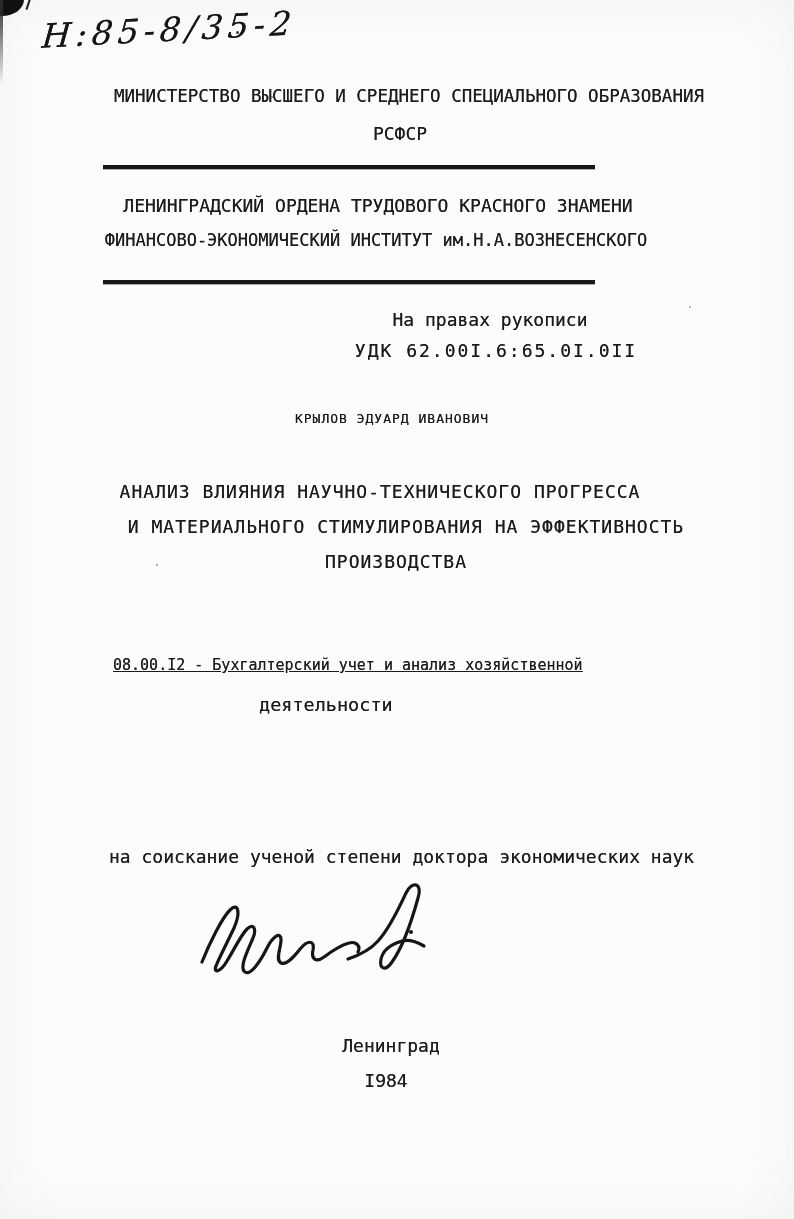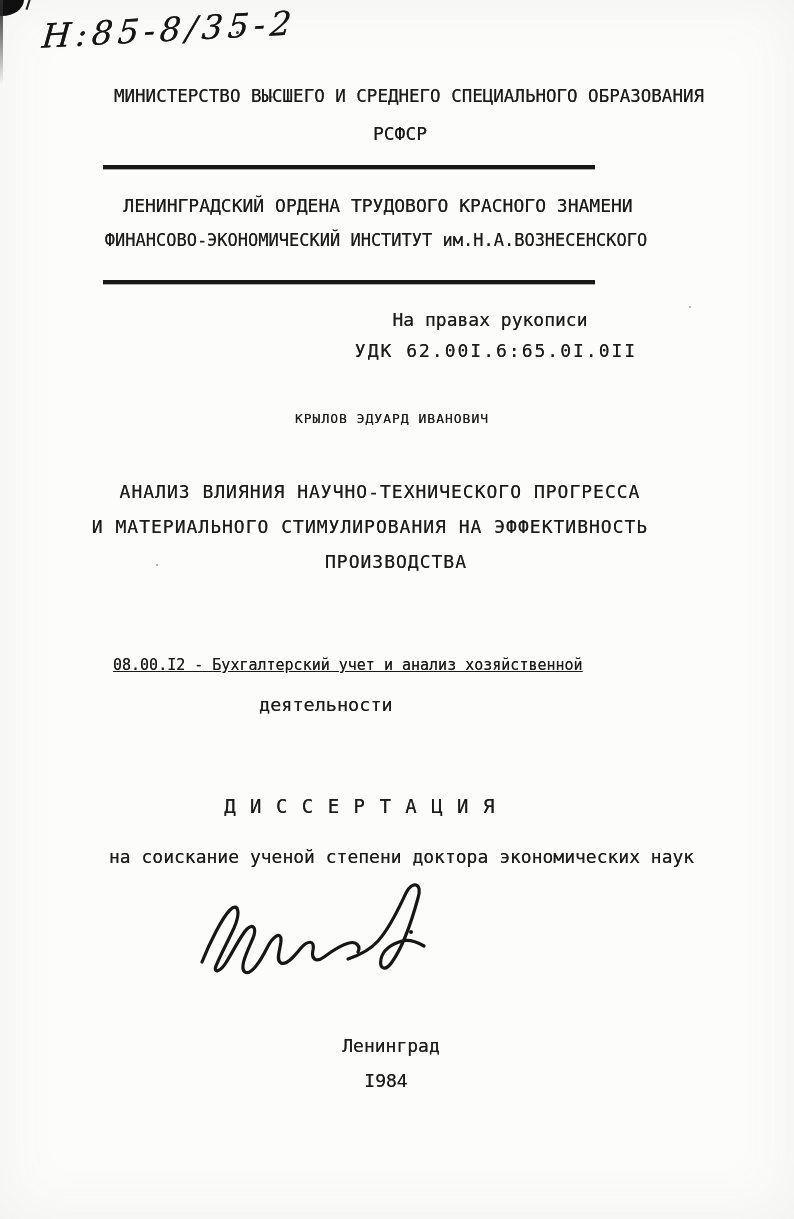--- a/index.html
+++ b/index.html
@@ -113,27 +113,26 @@
   <div class="line centered" style="top:231px; left:376px; font-size:17px;">ФИНАНСОВО-ЭКОНОМИЧЕСКИЙ ИНСТИТУТ им.Н.А.ВОЗНЕСЕНСКОГО</div>
 
   <div class="rule" style="top:280px; left:103px; width:492px;"></div>
 
   <div class="line centered" style="top:310px; left:490px;">На правах рукописи</div>
   <div class="line centered udc" style="top:341px; left:496px;">УДК 62.00I.6:65.0I.0II</div>
 
   <div class="line centered spaced" style="top:412px; left:392px; font-size:13px;">КРЫЛОВ ЭДУАРД ИВАНОВИЧ</div>
 
   <div class="line centered spaced" style="top:482px; left:380px;">АНАЛИЗ ВЛИЯНИЯ НАУЧНО-ТЕХНИЧЕСКОГО ПРОГРЕССА</div>
-  <div class="line centered spaced" style="top:517px; left:370px;text-align:right;">И МАТЕРИАЛЬНОГО СТИМУЛИРОВАНИЯ НА ЭФФЕКТИВНОСТЬ</div>
+  <div class="line centered spaced" style="top:517px; left:406px;text-align:right;">И МАТЕРИАЛЬНОГО СТИМУЛИРОВАНИЯ НА ЭФФЕКТИВНОСТЬ</div>
   <div class="line centered spaced" style="top:552px; left:396px;">ПРОИЗВОДСТВА</div>
 
   <div class="line" style="top:657px; left:113px; font-size:15px;text-decoration:underline;">08.00.I2 - Бухгалтерский учет и анализ хозяйственной</div>
   <div class="line" style="top:695px; left:259px; font-size:18.5px;">деятельности</div>
 
-  <div class="line centered doc-type" style="top:796px; left:360px;">Д И С С Е Р Т А Ц И Я</div>
 
   <div class="line" style="top:847px; left:109px;">на соискание ученой степени доктора экономических наук</div>
 
   <svg class="signature" width="262" height="104" viewBox="0 0 262 104" role="img">
     <g fill="none" stroke="#161616" stroke-width="3.2" stroke-linecap="round" stroke-linejoin="round">
       <path d="M6,82
                C14,62 26,38 34,30
                C42,22 45,32 38,48
                C31,63 23,78 20,86
                C17,93 24,93 31,81

